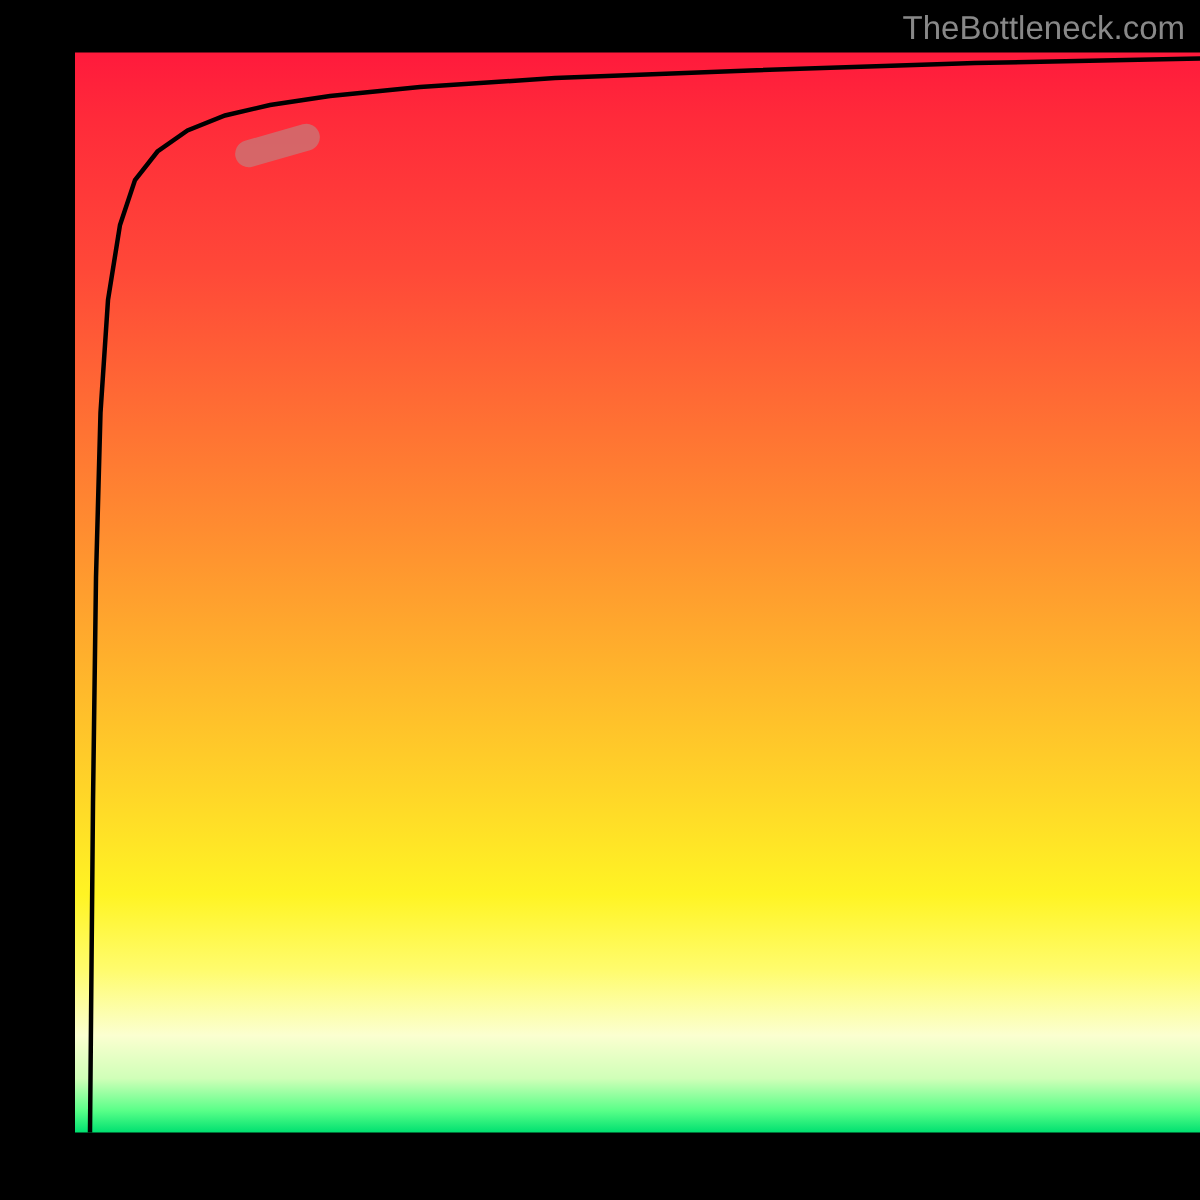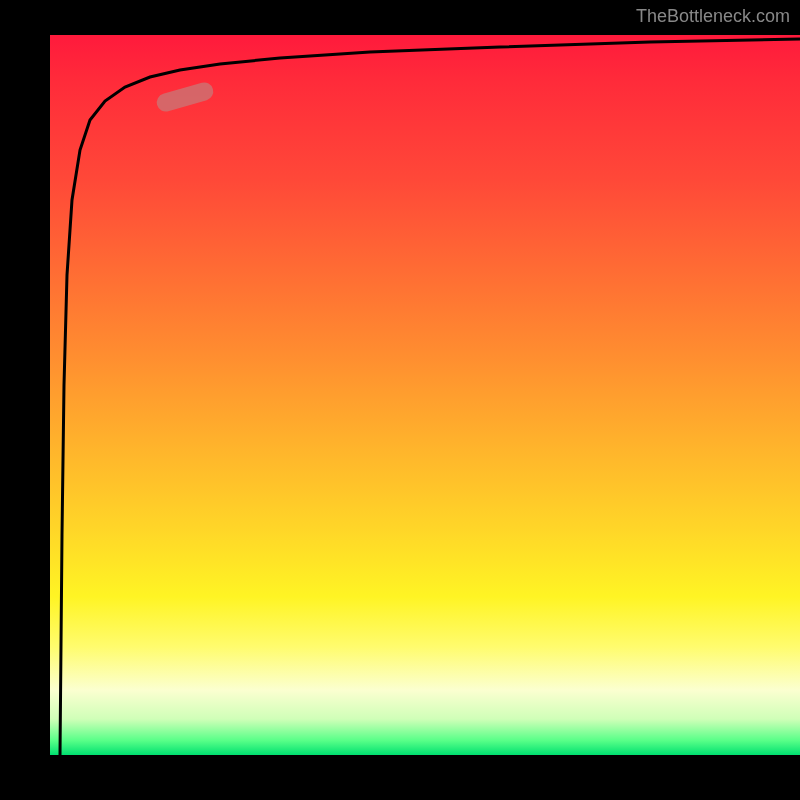--- a/index.html
+++ b/index.html
@@ -17,21 +17,21 @@
       position: relative;
       width: 800px;
       height: 800px;
       background: #000;
     }
     .attribution {
       position: absolute;
       top: 6px;
       right: 10px;
       color: #888;
-      font-size: 18px;
+      font-size: 22px;
       font-family: Arial, sans-serif;
       z-index: 10;
     }
     .plot-area {
       position: absolute;
       left: 50px;
       top: 35px;
       width: 750px;
       height: 720px;
     }

